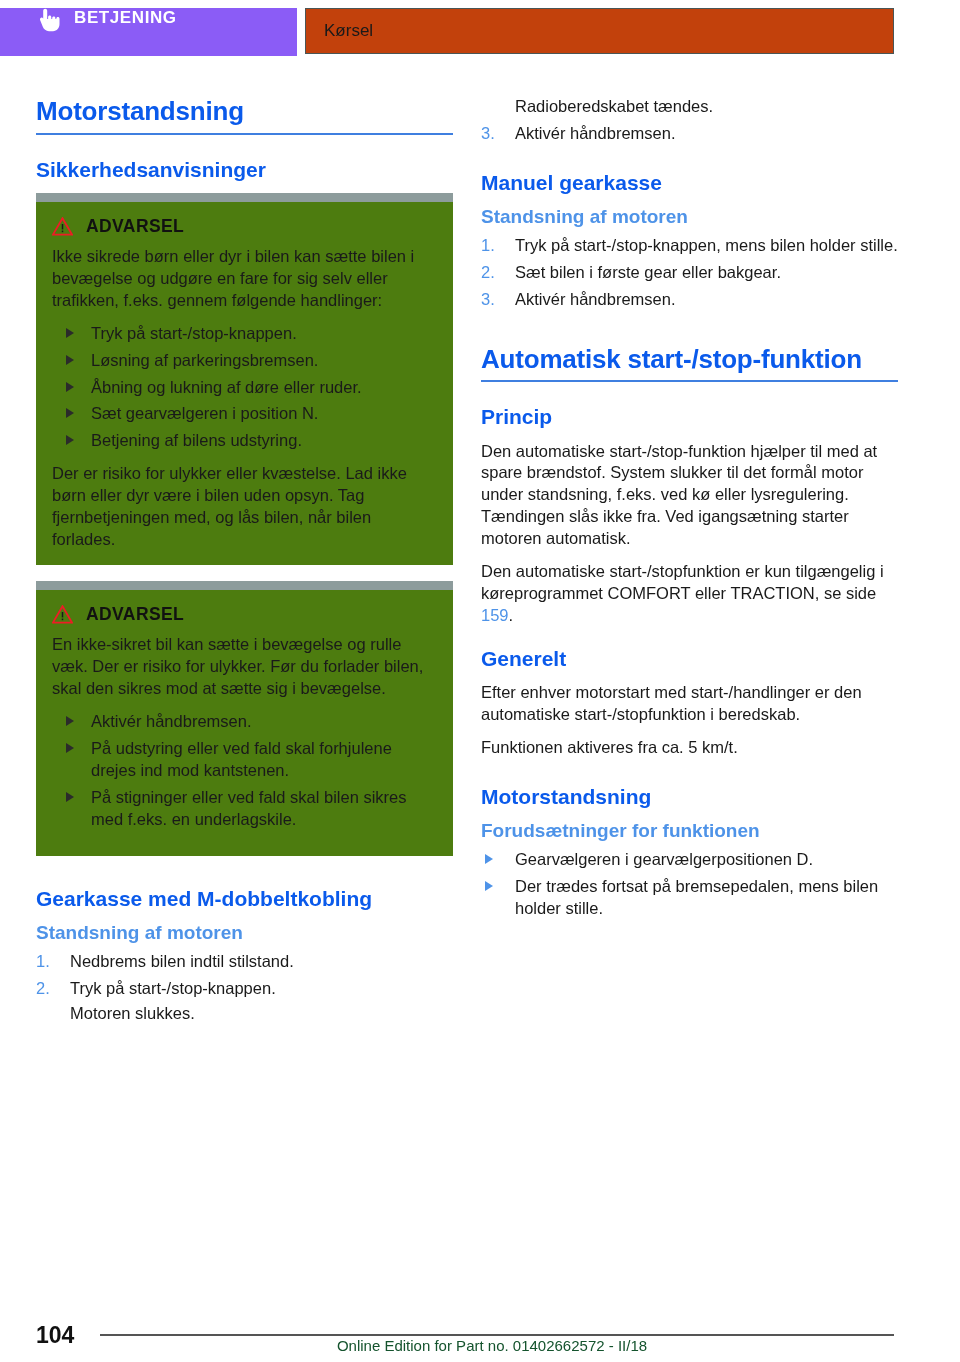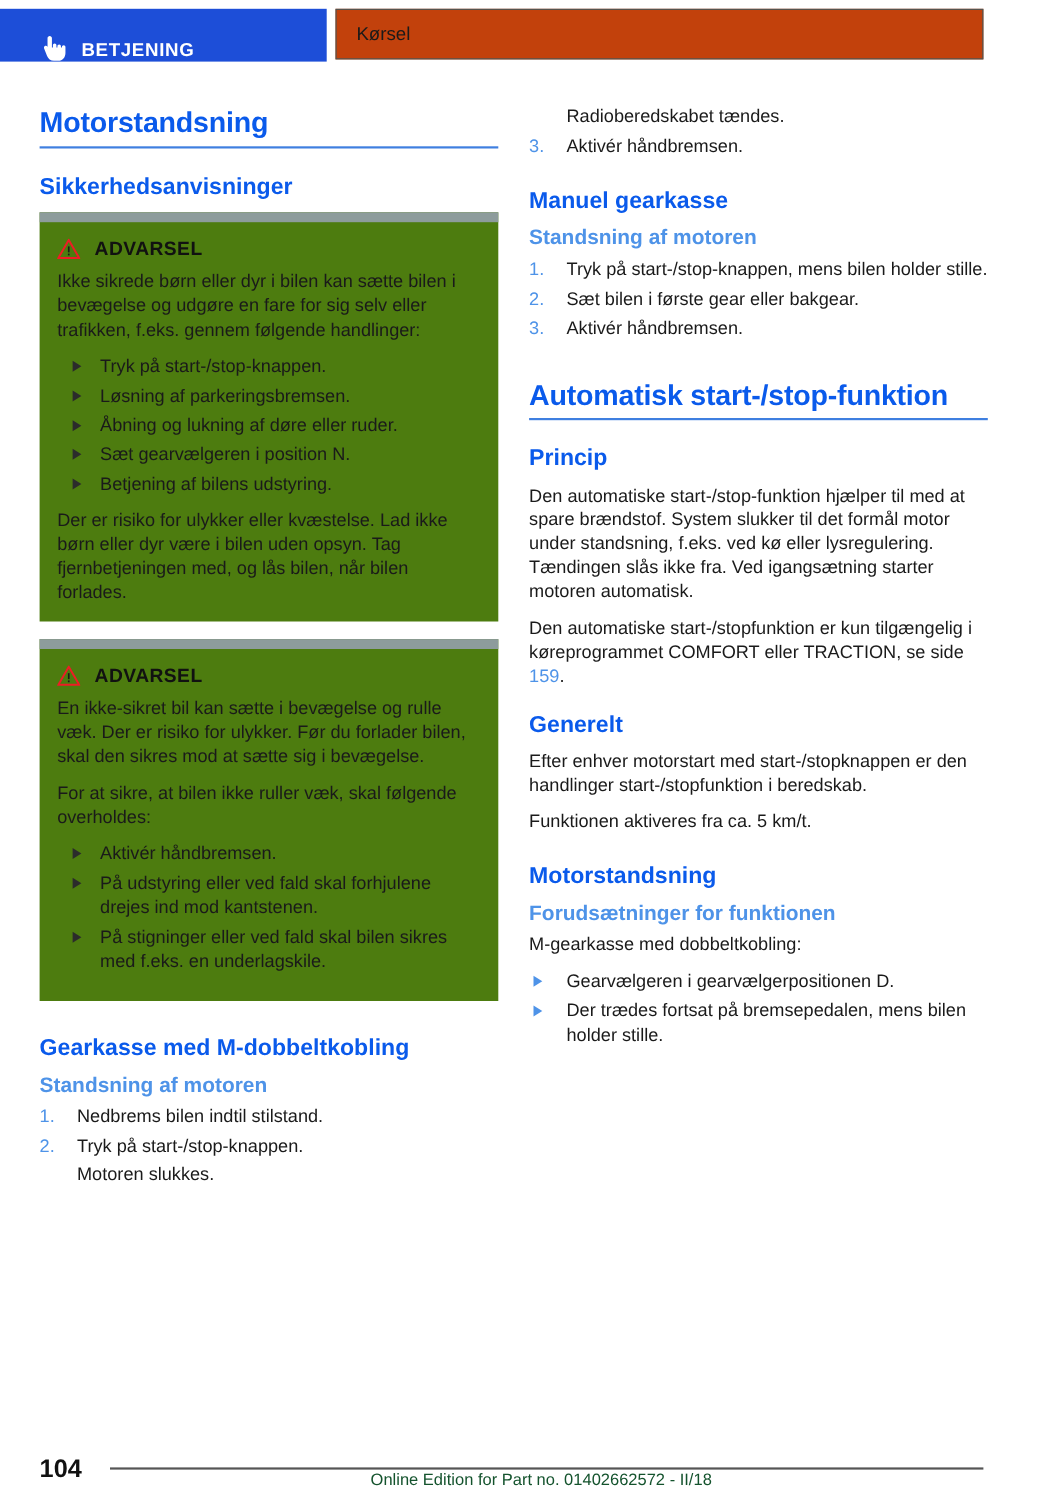--- a/index.html
+++ b/index.html
@@ -23,23 +23,23 @@
     left: 0;
     width: 960px;
     height: 48px;
   }
   .header-chapter {
     position: absolute;
     left: 0;
     top: 0;
     width: 297px;
     height: 48px;
-    background: #1d4ed8;
+    background: #8b5cf6;
     display: flex;
-    align-items: flex-end;
+    align-items: flex-start;
   }
   .hand-icon {
     margin-left: 38px;
     width: 22px;
     height: 24px;
     display: block;
   }
   .header-chapter-label {
     color: #ffffff;
     font-size: 17px;
@@ -279,21 +279,20 @@
     <div class="warnbox-inner">
       <div class="warn-title">
         <svg class="warn-icon" viewBox="0 0 21 19">
           <path d="M10.5 1.2 20 17.6H1z" fill="none" stroke="#ee1c25" stroke-width="1.8"></path>
           <rect x="9.75" y="7" width="1.5" height="5.4" fill="#1a1a1a"></rect>
           <rect x="9.75" y="13.6" width="1.5" height="1.6" fill="#1a1a1a"></rect>
         </svg>
         <span class="warn-title-label">ADVARSEL</span>
       </div>
       <p class="body">En ikke-sikret bil kan sætte i bevægelse og rulle væk. Der er risiko for ulykker. Før du forlader bilen, skal den sikres mod at sætte sig i bevægelse.</p>
-      <p class="body">For at sikre, at bilen ikke ruller væk, skal følgende overholdes:</p>
       <ul class="bullets">
         <li><span class="tri"></span><span>Aktivér håndbremsen.</span></li>
         <li><span class="tri"></span><span>På udstyring eller ved fald skal forhjulene drejes ind mod kantstenen.</span></li>
         <li><span class="tri"></span><span>På stigninger eller ved fald skal bilen sikres med f.eks. en underlagskile.</span></li>
       </ul>
     </div>
   </div>
 
   <div class="spacer-md"></div>
   <h2 class="h2">Gearkasse med M-dobbeltkobling</h2>
@@ -346,27 +345,26 @@
   <div class="spacer-lg"></div>
   <h1 class="h1">Automatisk start-/stop-funktion</h1>
   <div class="h1-rule"></div>
 
   <h2 class="h2">Princip</h2>
   <p class="body">Den automatiske start-/stop-funktion hjælper til med at spare brændstof. System slukker til det formål motor under standsning, f.eks. ved kø eller lysregulering. Tændingen slås ikke fra. Ved igangsætning starter motoren automatisk.</p>
   <p class="body"><span>Den automatiske start-/stopfunktion er kun tilgængelig i køreprogrammet COMFORT eller TRACTION, se side </span><span class="pageref">159</span><span>.</span></p>
 
   <div class="spacer-sm"></div>
   <h2 class="h2">Generelt</h2>
-  <p class="body">Efter enhver motorstart med start-/stopknappen er den handlinger start-/stopfunktion i beredskab.</p>
+  <p class="body">Efter enhver motorstart med start-/handlinger er den automatiske start-/stopfunktion i beredskab.</p>
   <p class="body">Funktionen aktiveres fra ca. 5 km/t.</p>
 
   <div class="spacer-md"></div>
   <h2 class="h2">Motorstandsning</h2>
   <h3 class="h3">Forudsætninger for funktionen</h3>
-  <p class="body">M-gearkasse med dobbeltkobling:</p>
   <ul class="bullets blue">
     <li><span class="tri"></span><span>Gearvælgeren i gearvælgerpositionen D.</span></li>
     <li><span class="tri"></span><span>Der trædes fortsat på bremsepedalen, mens bilen holder stille.</span></li>
   </ul>
 </div>
 
 <div class="footer">
   <div class="page-number">104</div>
   <div class="footer-rule"></div>
   <div class="footer-note">Online Edition for Part no. 01402662572 - II/18</div>

